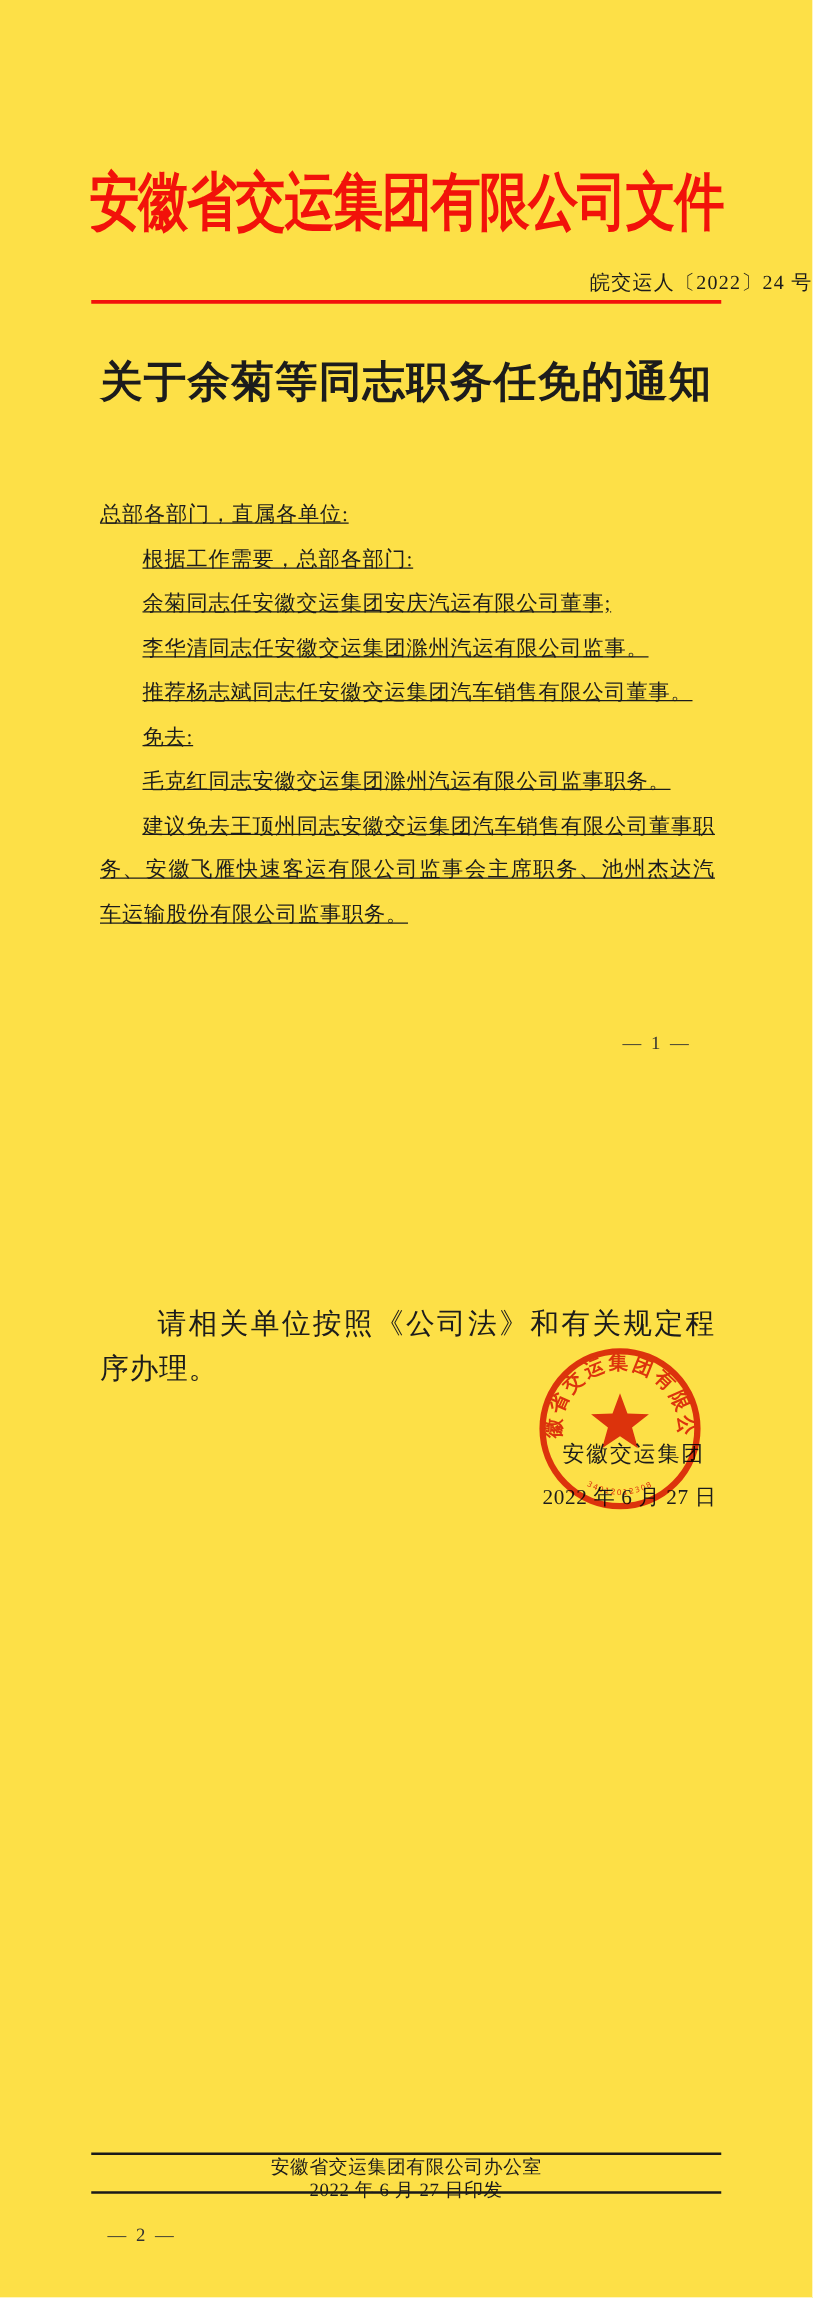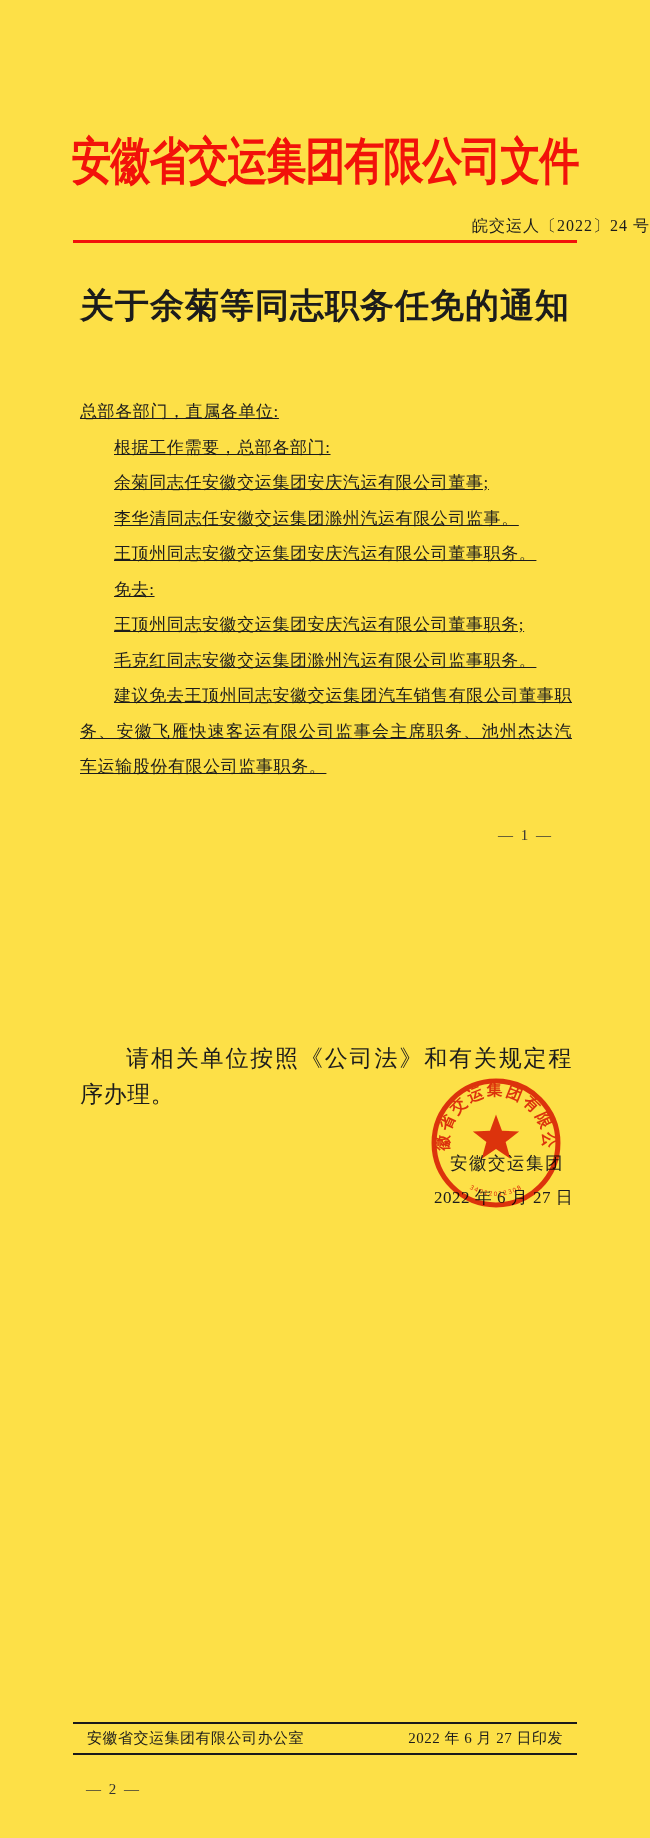--- a/index.html
+++ b/index.html
@@ -63,44 +63,43 @@
     mix-blend-mode:multiply;
     opacity:0.95;
   }
   .footer-row{
     position:absolute;top:1722px;left:73px;width:504px;height:33px;
     box-sizing:border-box;
     border-top:2px solid #1a1a1a;
     border-bottom:2px solid #1a1a1a;
     display:flex;justify-content:space-between;align-items:center;
     padding:0 14px;
-    font-size:15px;letter-spacing:0.5px;
+    font-size:15px;letter-spacing:0.5px;flex-direction:column;
   }
 </style>
 </head>
 <body>
 
 <div class="page">
 
   <div class="red-title">安徽省交运集团有限公司文件</div>
 
   <div class="doc-number">皖交运人〔2022〕24 号</div>
 
   <div class="red-rule"></div>
 
   <div class="notice-title">关于余菊等同志职务任免的通知</div>
 
   <div class="doc-body">
     <p>总部各部门，直属各单位:</p>
     <p class="indent">根据工作需要，总部各部门:</p>
     <p class="indent">余菊同志任安徽交运集团安庆汽运有限公司董事;</p>
     <p class="indent">李华清同志任安徽交运集团滁州汽运有限公司监事。</p>
-    <p class="indent">王顶州同志安徽交运集团安庆汽运有限公司董事职务。</p>
+    <p class="indent">推荐杨志斌同志任安徽交运集团汽车销售有限公司董事。</p>
     <p class="indent">免去:</p>
-    <p class="indent">王顶州同志安徽交运集团安庆汽运有限公司董事职务;</p>
     <p class="indent">毛克红同志安徽交运集团滁州汽运有限公司监事职务。</p>
     <p class="indent">建议免去王顶州同志安徽交运集团汽车销售有限公司董事职务、安徽飞雁快速客运有限公司监事会主席职务、池州杰达汽车运输股份有限公司监事职务。</p>
   </div>
 
   <div class="page-marker marker-1">— 1 —</div>
 
   <div class="closing">请相关单位按照《公司法》和有关规定程序办理。</div>
 
   <div class="sig-org">安徽交运集团</div>
   <div class="sig-date">2022 年 6 月 27 日</div>

